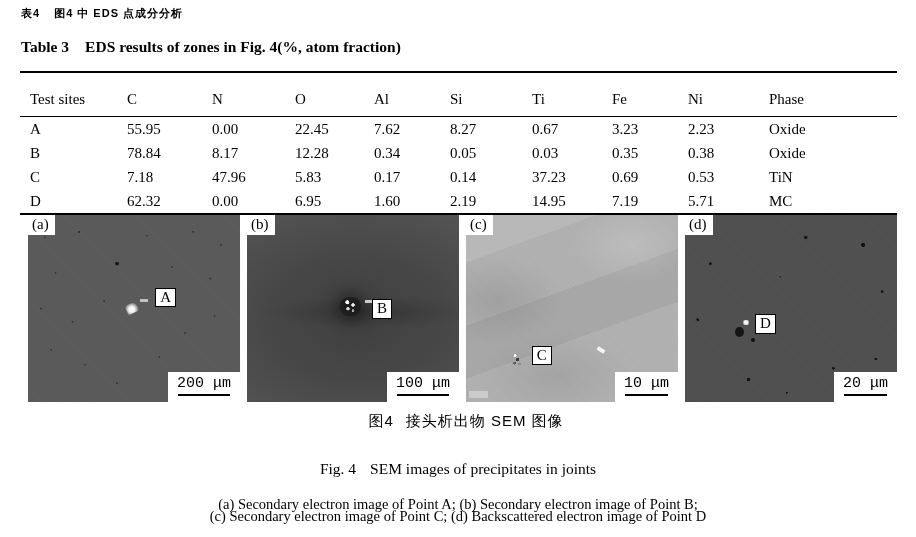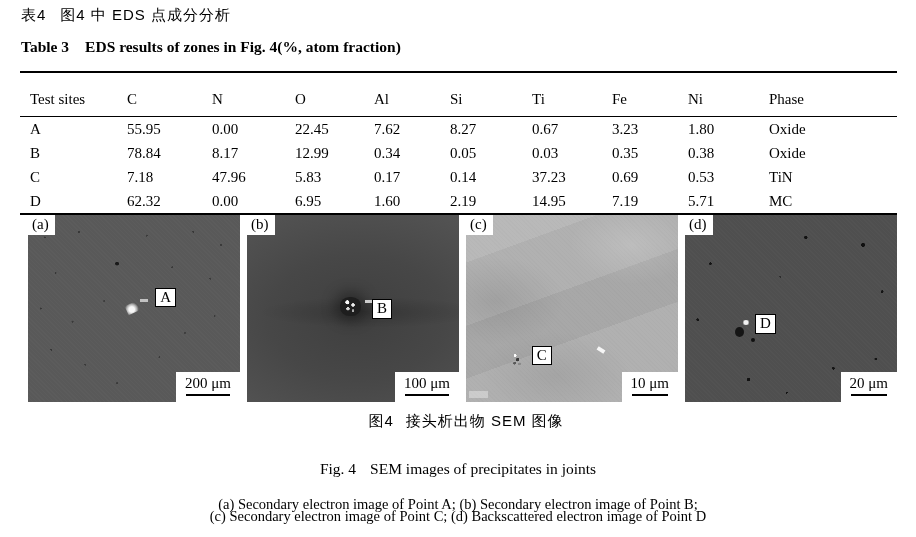--- a/index.html
+++ b/index.html
@@ -1,21 +1,21 @@
 <!DOCTYPE html>
 <html><head>
 <meta charset="utf-8">
 <style>
   html,body{margin:0;padding:0;background:#ffffff;}
   body{width:916px;height:537px;position:relative;overflow:hidden;
        font-family:"Liberation Serif","DejaVu Serif",serif;color:#000;}
 
   
   .title-zh{position:absolute;left:21px;top:6px;font-family:"Liberation Sans","DejaVu Sans",sans-serif;
-            font-weight:normal;font-size:15px;letter-spacing:1px;}
+            font-weight:bold;font-size:11px;letter-spacing:1px;}
   .title-zh .gap{display:inline-block;width:14px;}
   .title-en{position:absolute;left:21px;top:38px;font-weight:bold;font-size:15.5px;}
   .title-en .gap{display:inline-block;width:16px;}
 
   
   table.eds{position:absolute;left:20px;top:71px;width:877px;border-collapse:collapse;
             table-layout:fixed;font-size:15px;}
   table.eds{border-top:2.5px solid #000;border-bottom:2.5px solid #000;}
   table.eds th{font-weight:normal;text-align:left;height:29px;border-bottom:1.5px solid #000;
                padding:12px 0 2px 10px;vertical-align:middle;}
@@ -71,21 +71,21 @@
     radial-gradient(circle 1.5px at 45% 33%, rgba(20,20,20,.6) 0 60%, transparent 75%),
     repeating-linear-gradient(45deg, rgba(255,255,255,.02) 0 1px, transparent 1px 3px);}
 
   .panel-label{position:absolute;left:0;top:0;background:#fff;color:#000;
                font-size:15px;line-height:1.15;padding:1px 6px 2px 4px;}
   .marker{position:absolute;background:#fff;border:1px solid #000;color:#000;
           font-size:15px;line-height:1.1;padding:0 4px 1px 4px;}
 
   .scalebox{position:absolute;right:0;bottom:0;background:#fff;text-align:center;
             padding:3px 9px 6px 9px;}
-  .scalebox .txt{font-size:15px;display:block;}
+  .scalebox .txt{font-size:15px;display:block;font-family:Liberation Mono, monospace;}
   .scaleline{height:2px;background:#000;margin:2px 1px 0 1px;}
 
   
   .prt-a{position:absolute;left:46%;top:47%;width:13px;height:10px;transform:rotate(-25deg);
          background:radial-gradient(circle at 40% 60%, #f7f7f7 0 28%, #b5b5b5 50%, transparent 72%);}
   .dash-a{position:absolute;left:53%;top:45%;width:8px;height:3px;background:rgba(220,220,220,.8);}
   .prt-b{position:absolute;left:44%;top:44%;width:21px;height:19px;border-radius:45%;
          background-color:#1e1e1e;background-image:
            radial-gradient(circle 3px at 35% 28%, #fafafa 0 60%, transparent 75%),
            radial-gradient(circle 2.5px at 62% 42%, #ececec 0 60%, transparent 75%),
@@ -152,28 +152,28 @@
   <tbody>
     <tr>
       <td>A</td>
       <td>55.95</td>
       <td>0.00</td>
       <td>22.45</td>
       <td>7.62</td>
       <td>8.27</td>
       <td>0.67</td>
       <td>3.23</td>
-      <td>1.80</td>
+      <td>2.23</td>
       <td>Oxide</td>
     </tr>
     <tr>
       <td>B</td>
       <td>78.84</td>
       <td>8.17</td>
-      <td>12.99</td>
+      <td>12.28</td>
       <td>0.34</td>
       <td>0.05</td>
       <td>0.03</td>
       <td>0.35</td>
       <td>0.38</td>
       <td>Oxide</td>
     </tr>
     <tr>
       <td>C</td>
       <td>7.18</td>

